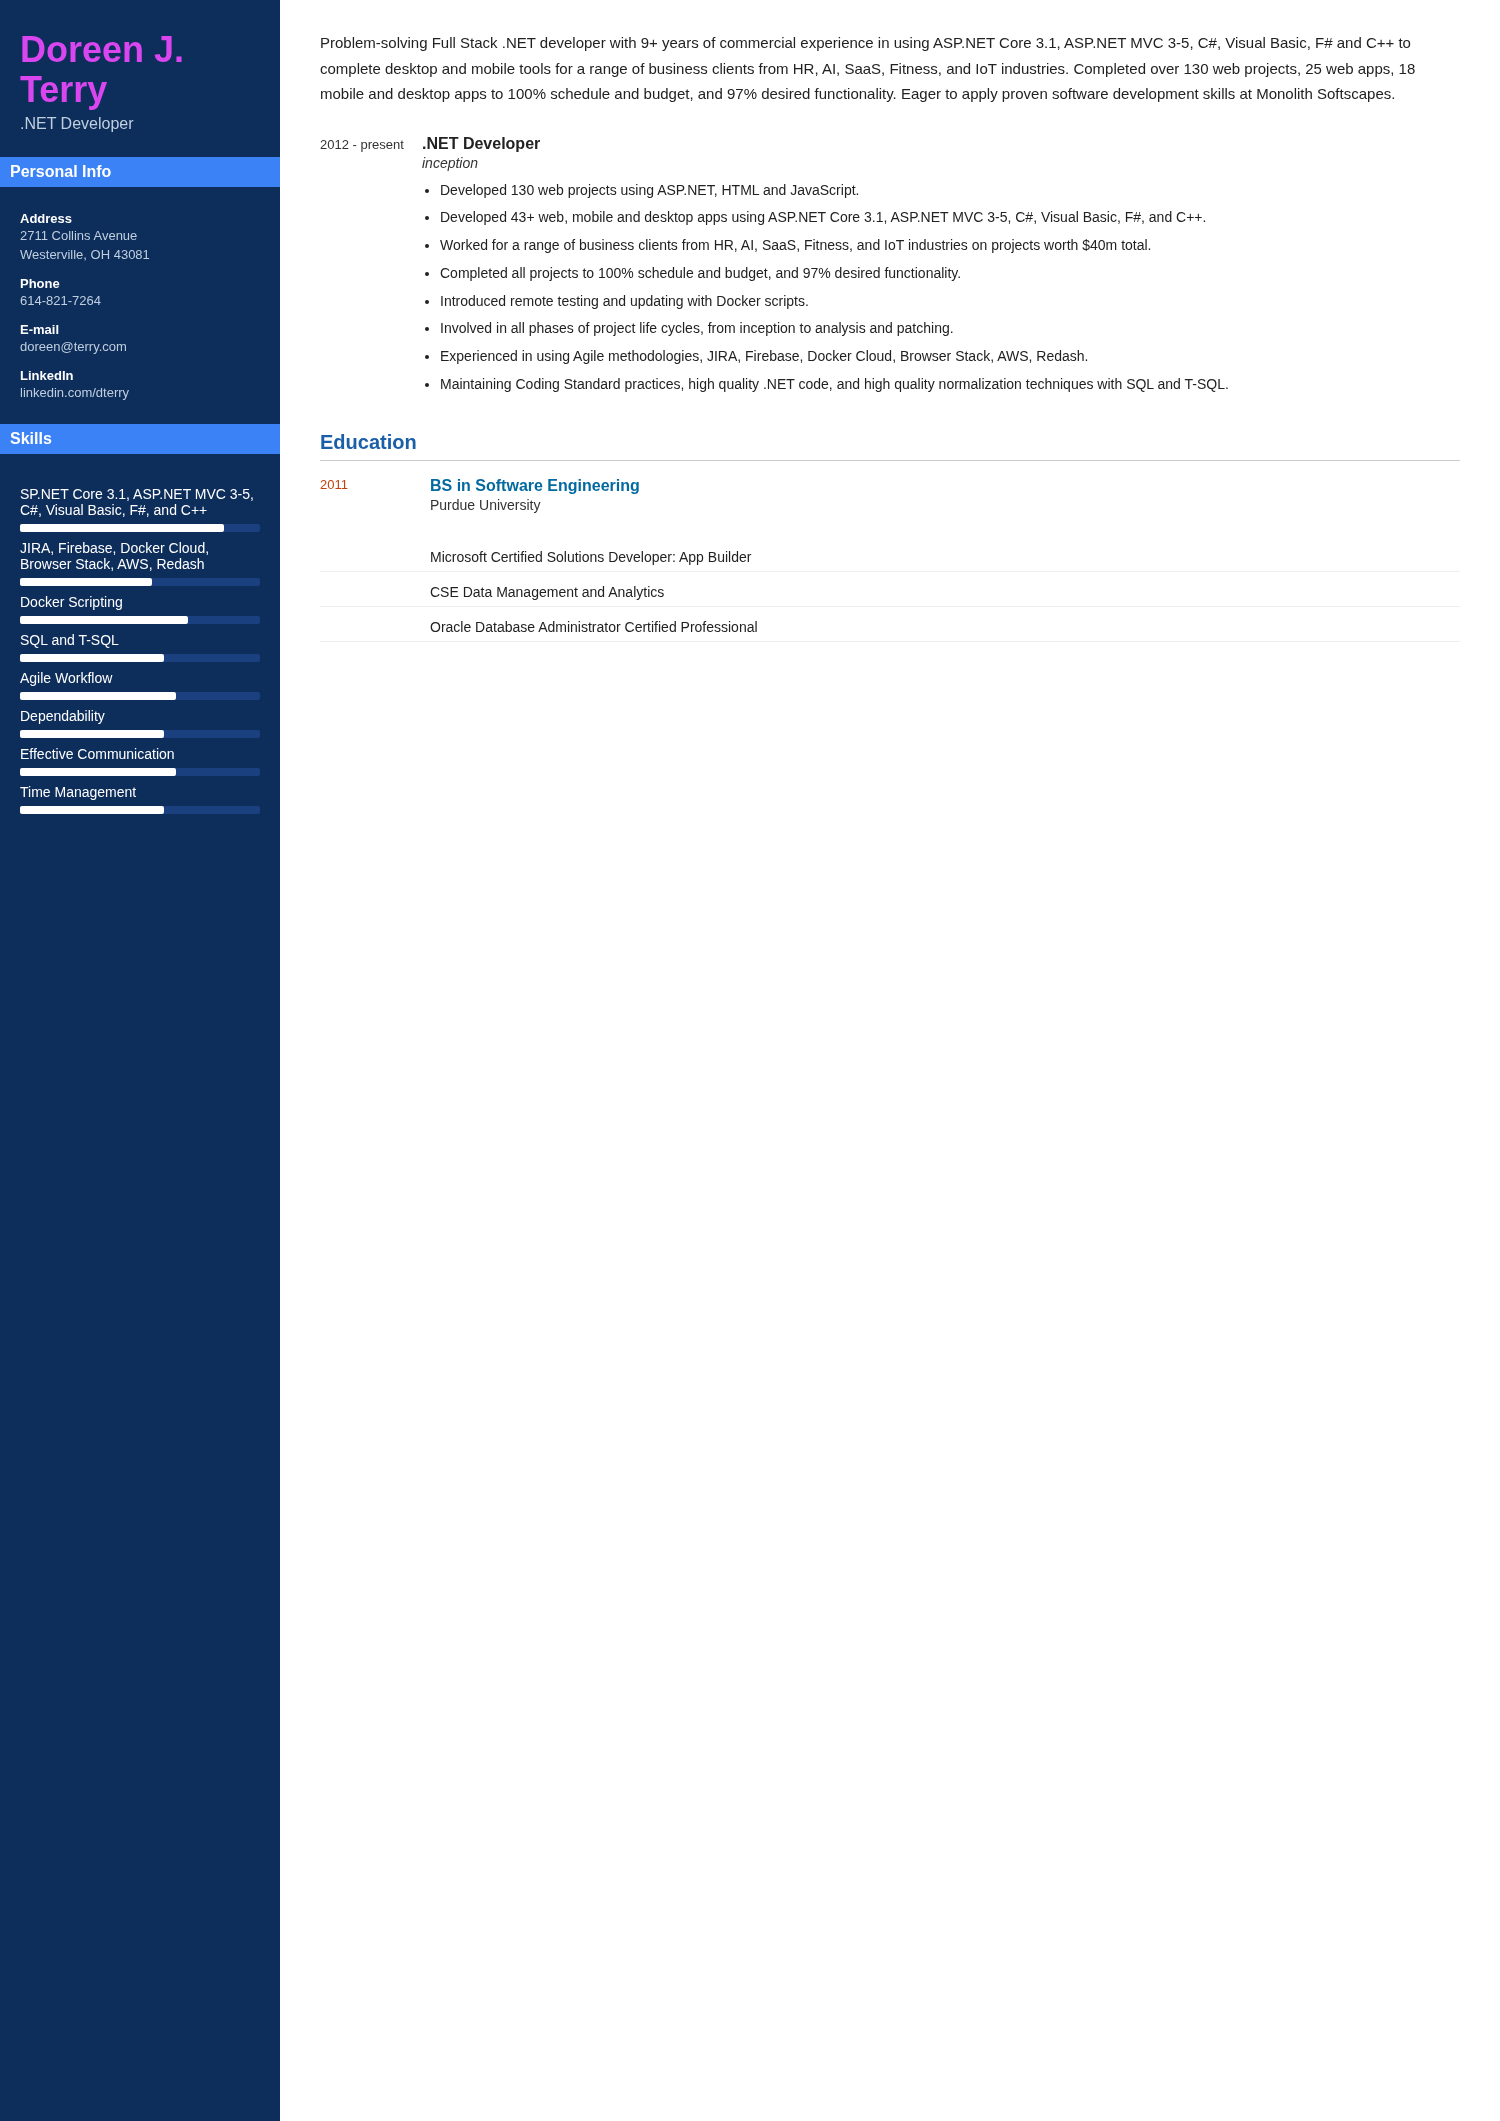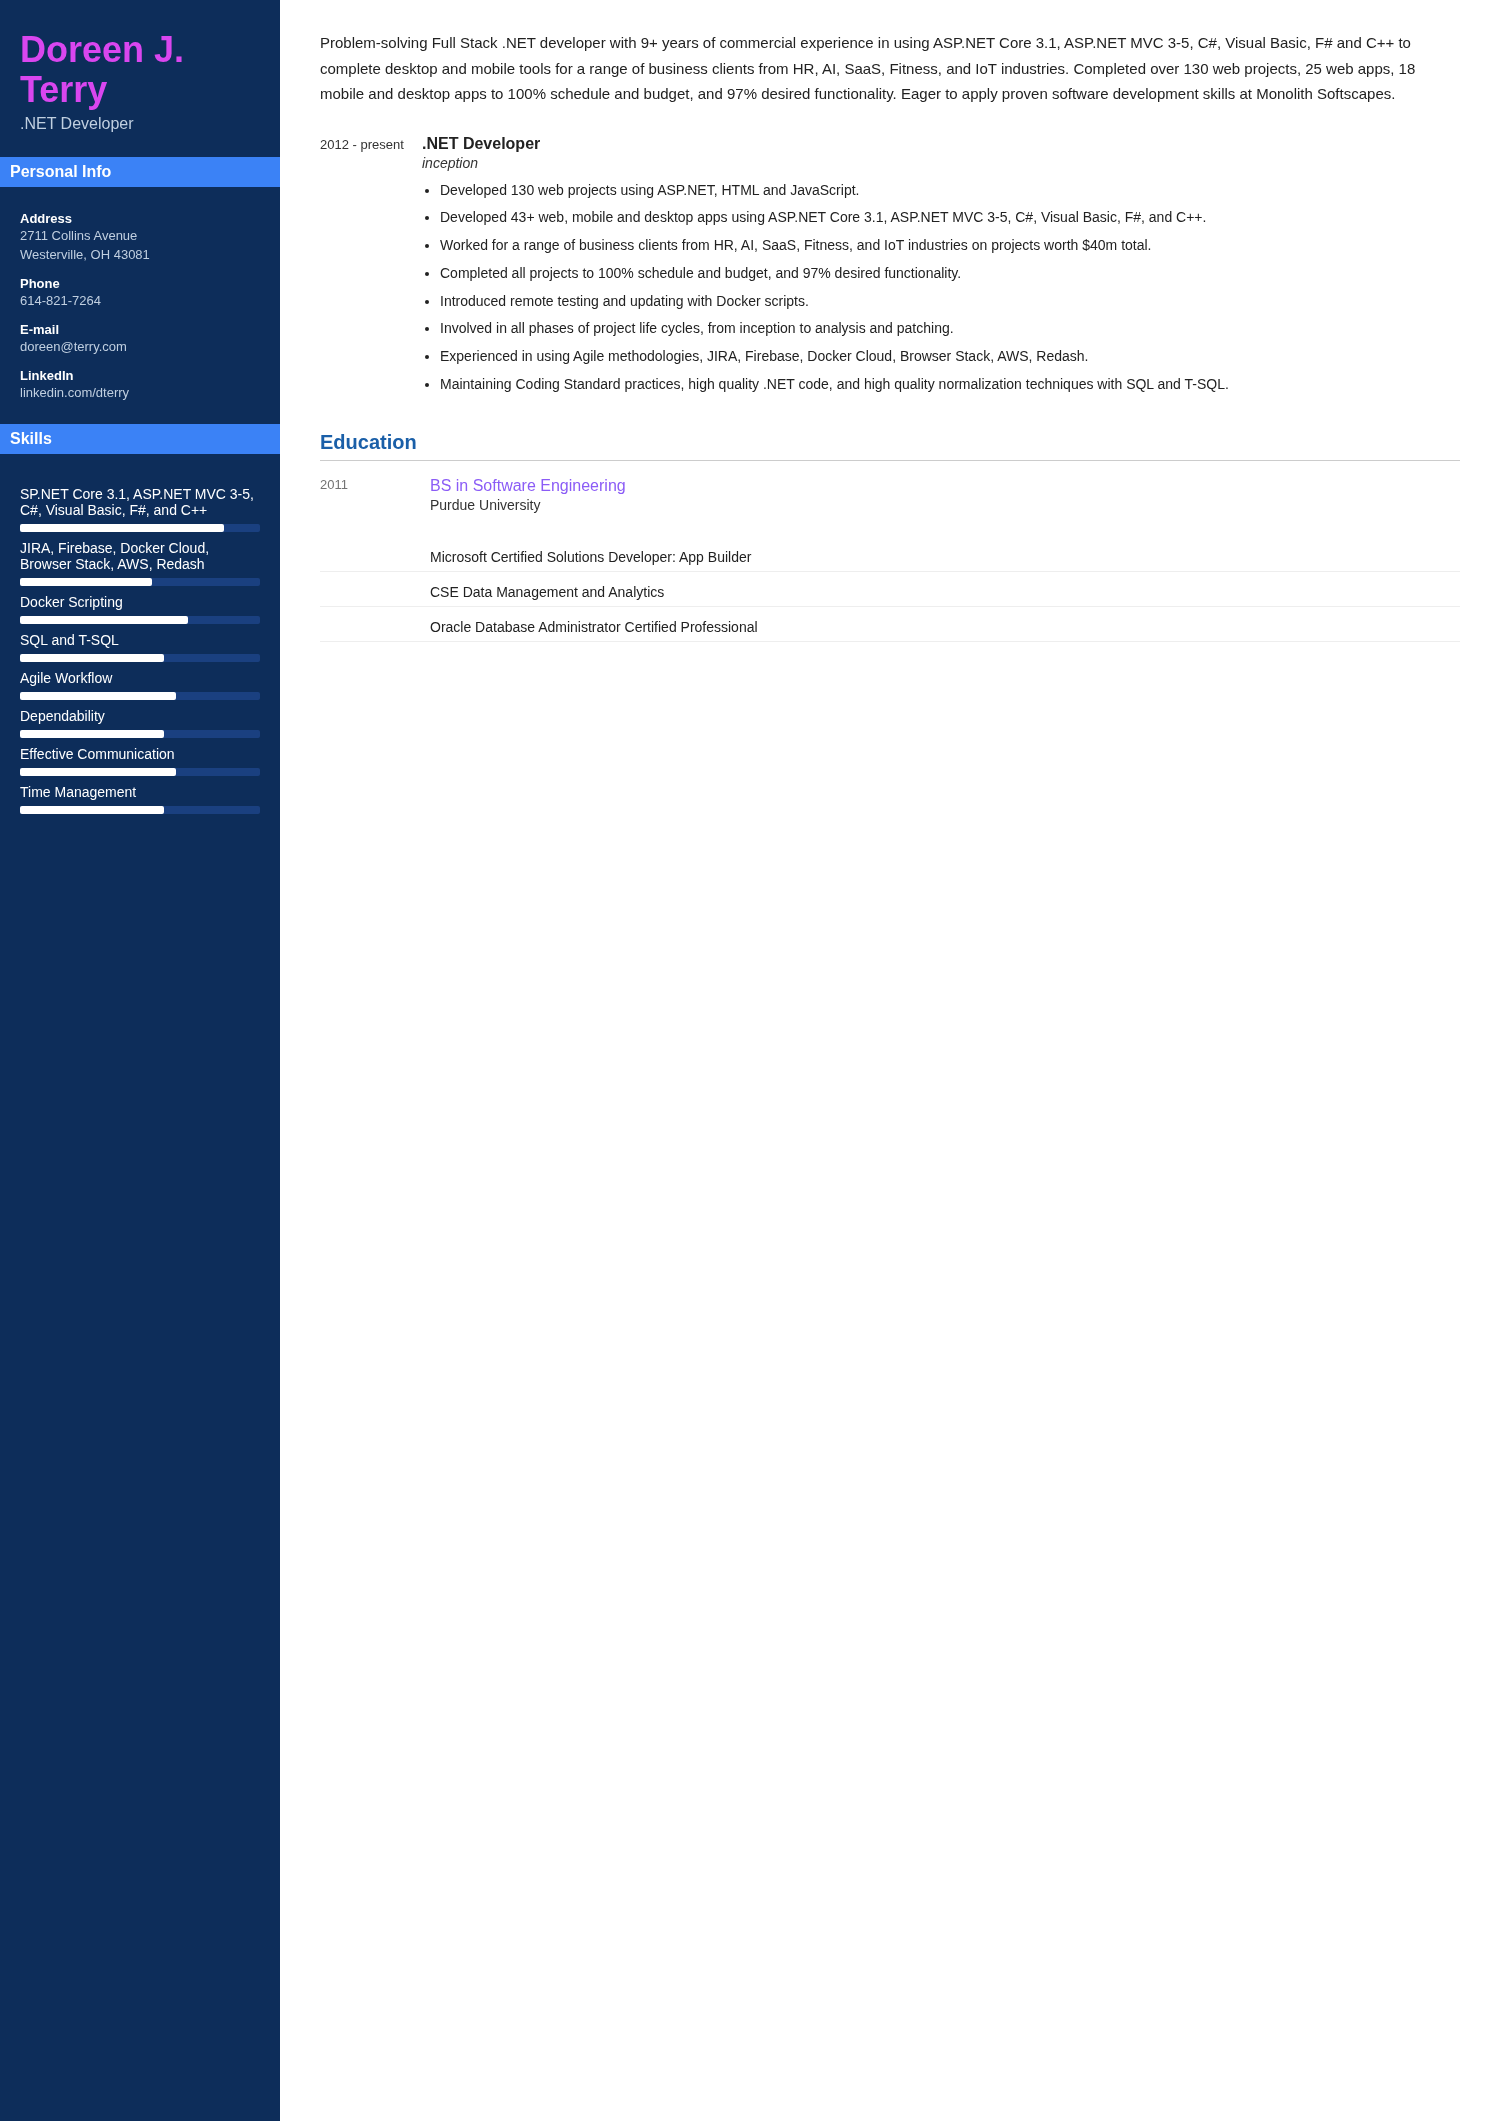--- a/index.html
+++ b/index.html
@@ -153,29 +153,29 @@
 
     .edu-block {
       display: flex;
       gap: 20px;
       margin-bottom: 16px;
     }
 
     .edu-year {
       min-width: 90px;
       font-size: 13px;
-      color: #737373;
+      color: #c2410c;
     }
 
     .edu-details {}
 
     .edu-degree {
       font-size: 16px;
-      font-weight: normal;
-      color: #8b5cf6;
+      font-weight: bold;
+      color: #0369a1;
       margin-bottom: 2px;
     }
 
     .edu-school {
       font-size: 14px;
       color: #333;
     }
 
     .cert-block {
       margin-bottom: 6px;

